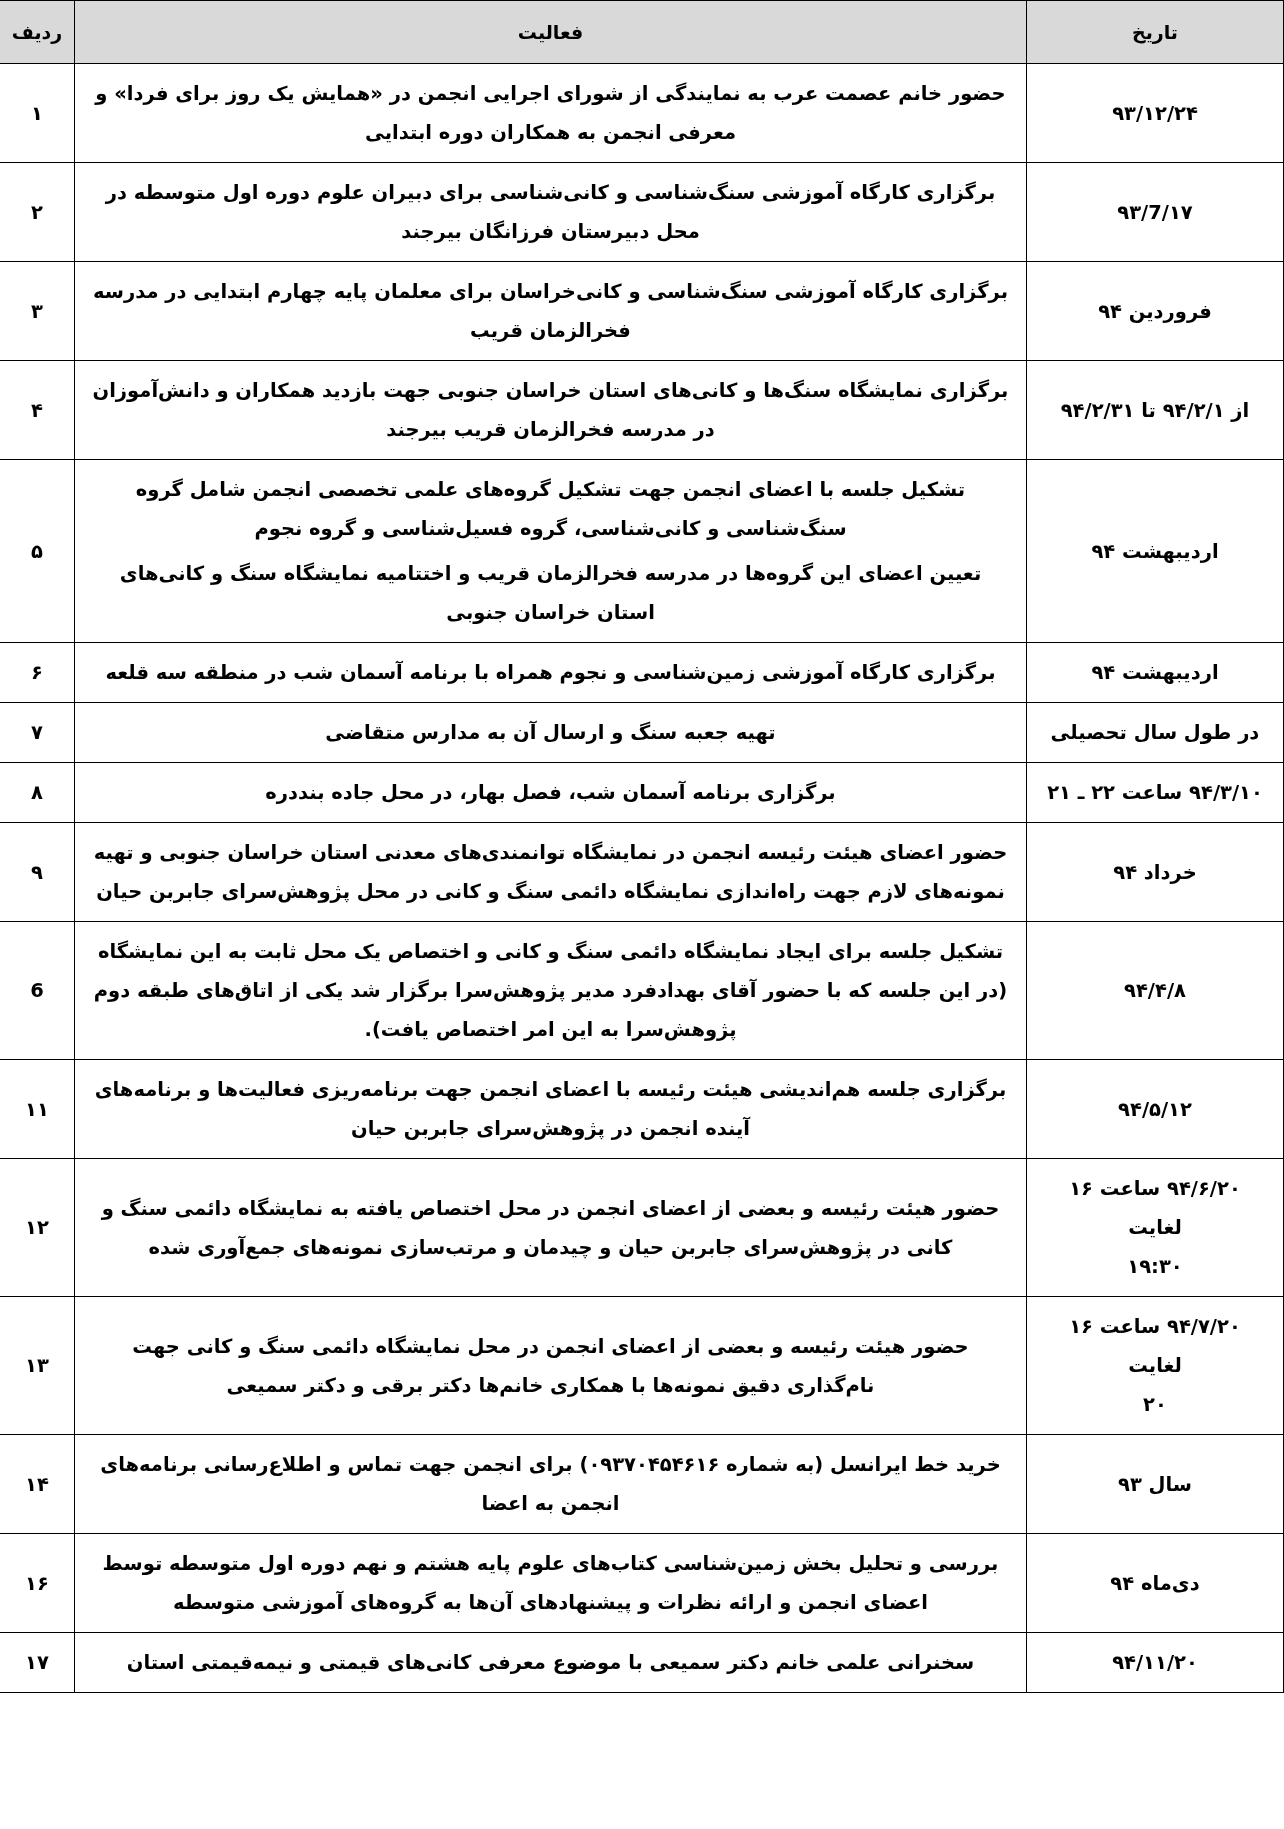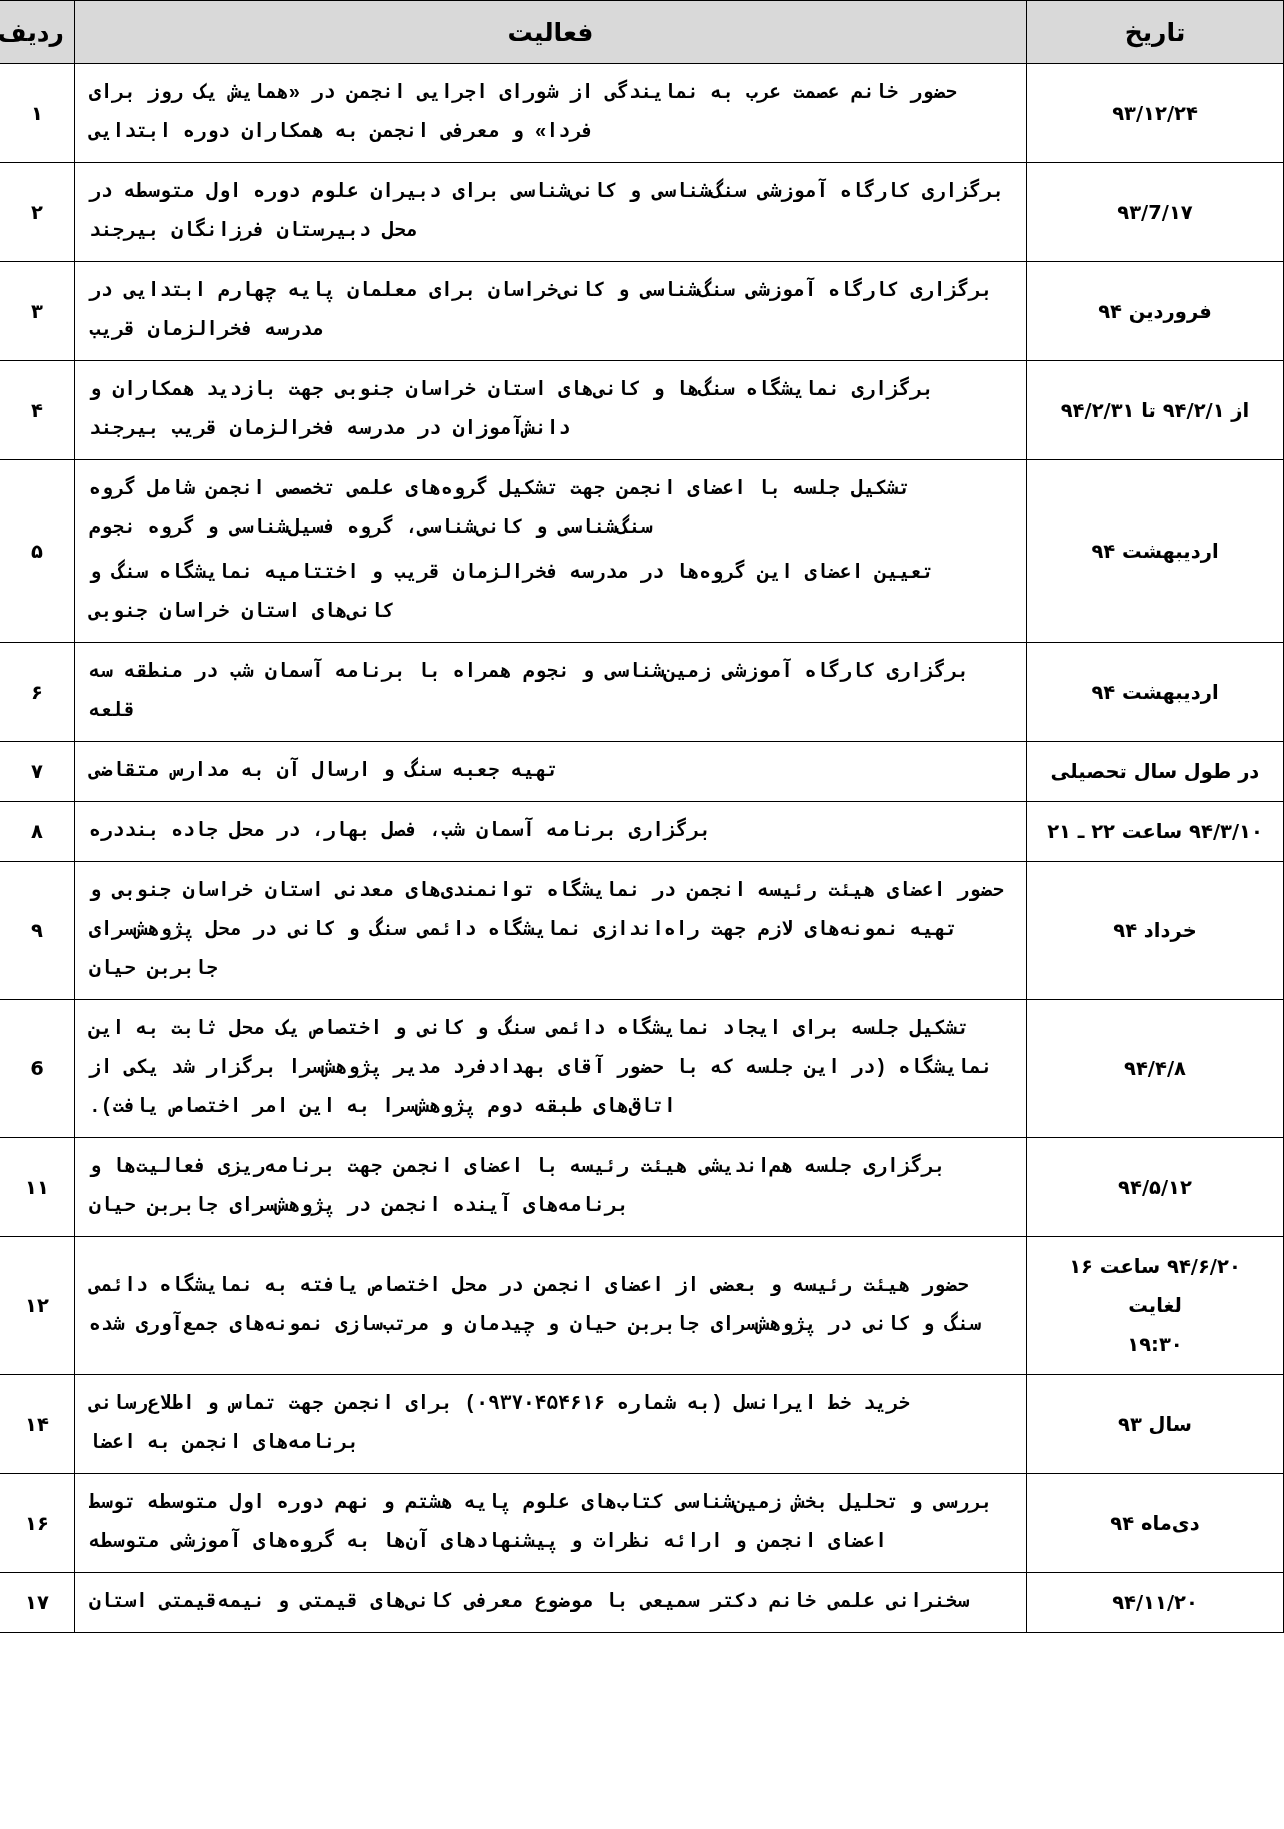--- a/index.html
+++ b/index.html
@@ -37,34 +37,33 @@
     padding: 10px 14px;
     font-size: 19.5px;
     line-height: 2.0;
     font-weight: bold;
   }
   table.activity-table thead th {
     background: #d9d9d9;
     text-align: center;
     height: 50px;
     padding: 6px 10px;
-    font-size: 25px;
+    font-size: 19px;
     line-height: 1.4;
   }
   td.cell-index {
     text-align: center;
     font-size: 21px;
     font-weight: bold;
     padding: 10px 4px;
   }
   td.cell-desc {
-    text-align: left;
+    text-align: center;
     padding-right: 18px;
     padding-left: 18px;
-    font-family: Liberation Mono, monospace;
   }
   td.cell-date {
     text-align: center;
     font-size: 19.5px;
     padding: 10px 8px;
     margin-top: 24px;
   }
   td.cell-desc p {
     margin: 0;
   }
@@ -199,20 +198,30 @@
             <span class="date-line">۹۴/۶/۲۰ ساعت ۱۶ لغایت</span>
             <span class="date-line">۱۹:۳۰</span>
           </td>
           <td class="cell-desc">
             <p>حضور هیئت رئیسه و بعضی از اعضای انجمن در محل اختصاص یافته به نمایشگاه دائمی سنگ و کانی در پژوهش‌سرای جابربن حیان و چیدمان و مرتب‌سازی نمونه‌های جمع‌آوری شده</p>
           </td>
           <td class="cell-index">۱۲</td>
         </tr>
         <tr>
           <td class="cell-date">
+            <span class="date-line">۹۴/۷/۲۰ ساعت ۱۶ لغایت</span>
+            <span class="date-line">۲۰</span>
+          </td>
+          <td class="cell-desc">
+            <p>حضور هیئت رئیسه و بعضی از اعضای انجمن در محل نمایشگاه دائمی سنگ و کانی جهت نام‌گذاری دقیق نمونه‌ها با همکاری خانم‌ها دکتر برقی و دکتر سمیعی</p>
+          </td>
+          <td class="cell-index">۱۳</td>
+        </tr>
+        <tr>
+          <td class="cell-date">
             <span class="date-line">سال ۹۳</span>
           </td>
           <td class="cell-desc">
             <p>خرید خط ایرانسل (به شماره ۰۹۳۷۰۴۵۴۶۱۶) برای انجمن جهت تماس و اطلاع‌رسانی برنامه‌های انجمن به اعضا</p>
           </td>
           <td class="cell-index">۱۴</td>
         </tr>
         <tr>
           <td class="cell-date">
             <span class="date-line">دی‌ماه ۹۴</span>

